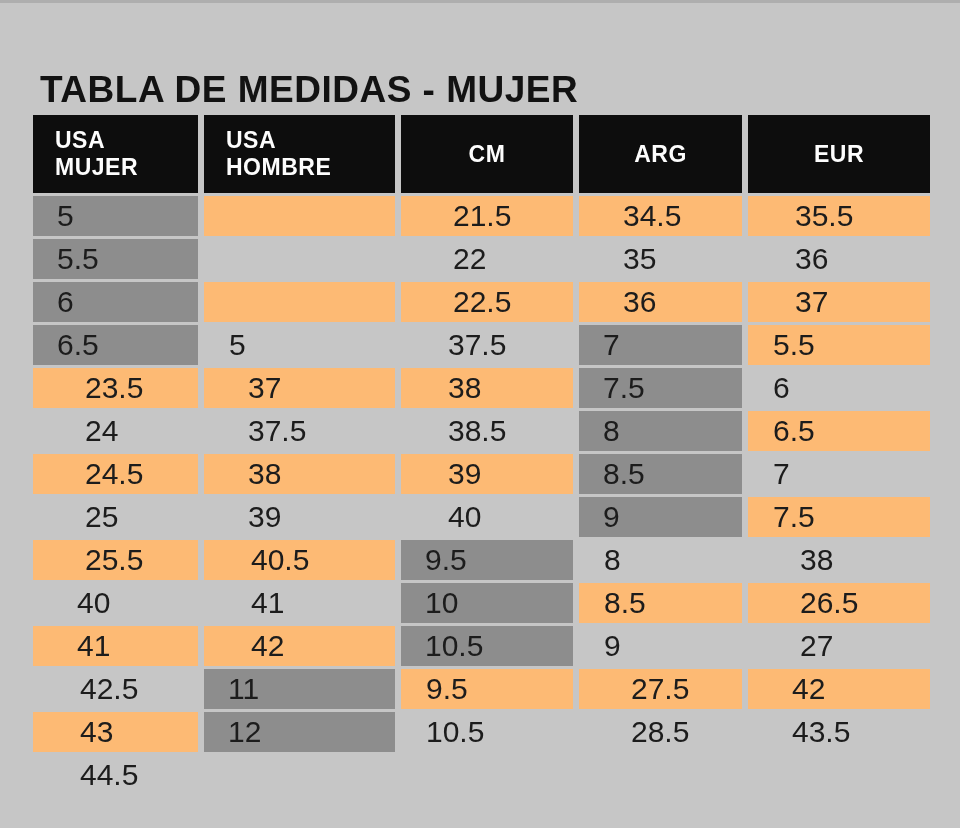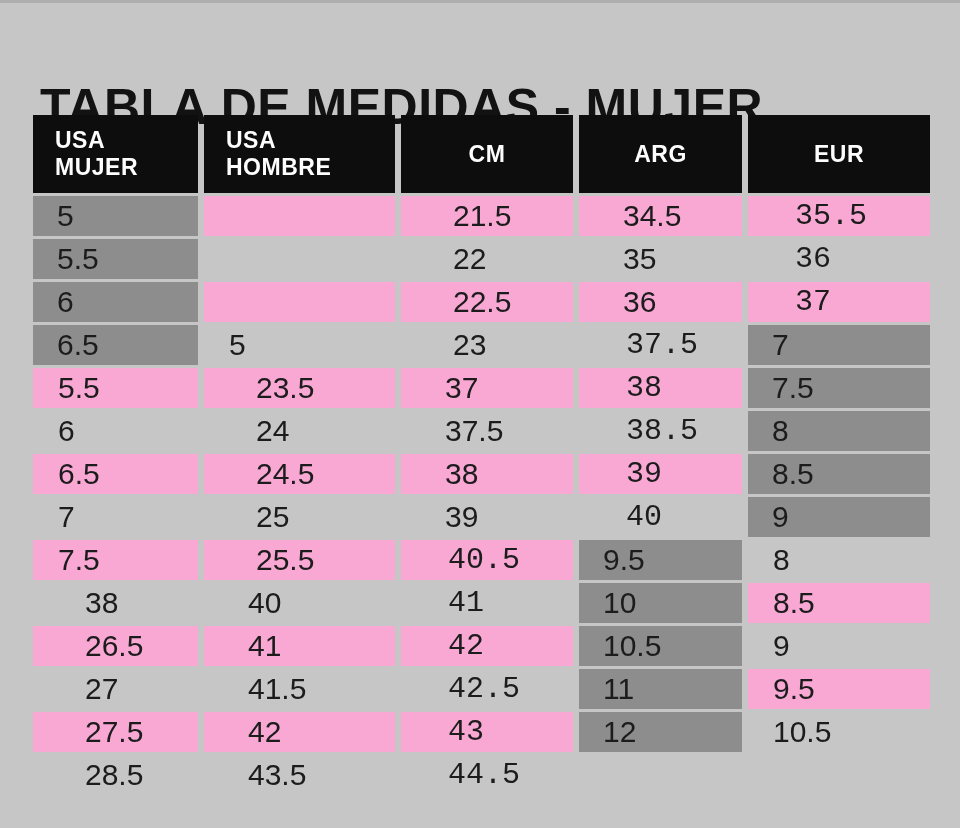--- a/index.html
+++ b/index.html
@@ -17,21 +17,21 @@
   .top-line {
     position: absolute;
     left: 0; top: 0;
     width: 960px; height: 3px;
     background: #aeaeae;
   }
   .page-title {
     position: absolute;
     left: 40px;
     top: 44px;
-    font-size: 50px;
+    font-size: 37px;
     font-weight: 800;
     color: #121212;
     letter-spacing: 0.5px;
     white-space: nowrap;
   }
   .size-table {
     position: absolute;
     left: 33px;
     top: 115px;
     display: grid;
@@ -65,22 +65,22 @@
     font-size: 30px;
     color: #1c1c1c;
   }
   .td.col0 {
     background: #8d8d8d;
     padding-left: 24px;
   }
   .td.col1 { padding-left: 25px; }
   .td.col2 { padding-left: 52px; }
   .td.col3 { padding-left: 44px; }
-  .td.col4 { padding-left: 47px; font-family: Liberation Mono, monospace; }
-  .td.white { background: #f9a8d4; }
+  .td.col4 { padding-left: 47px; }
+  .td.white { background: #fdba74; }
   .td.shade { background: transparent; }
 </style>
 </head>
 <body>
 
 <div class="top-line"></div>
 
 <h1 class="page-title">TABLA DE MEDIDAS - MUJER</h1>
 
 <div class="size-table">
@@ -101,21 +101,20 @@
     <div class="td col2 shade">22</div>
     <div class="td col3 shade">35</div>
     <div class="td col4 shade">36</div>
     <div class="td col0">6</div>
     <div class="td col1 white"></div>
     <div class="td col2 white">22.5</div>
     <div class="td col3 white">36</div>
     <div class="td col4 white">37</div>
     <div class="td col0">6.5</div>
     <div class="td col1 shade">5</div>
-    <div class="td col2 shade">23</div>
     <div class="td col4 shade">37.5</div>
     <div class="td col0">7</div>
     <div class="td col1 white">5.5</div>
     <div class="td col2 white">23.5</div>
     <div class="td col3 white">37</div>
     <div class="td col4 white">38</div>
     <div class="td col0">7.5</div>
     <div class="td col1 shade">6</div>
     <div class="td col2 shade">24</div>
     <div class="td col3 shade">37.5</div>
@@ -140,21 +139,20 @@
     <div class="td col3 shade">40</div>
     <div class="td col4 shade">41</div>
     <div class="td col0">10</div>
     <div class="td col1 white">8.5</div>
     <div class="td col2 white">26.5</div>
     <div class="td col3 white">41</div>
     <div class="td col4 white">42</div>
     <div class="td col0">10.5</div>
     <div class="td col1 shade">9</div>
     <div class="td col2 shade">27</div>
-    <div class="td col3 shade">41.5</div>
     <div class="td col4 shade">42.5</div>
     <div class="td col0">11</div>
     <div class="td col1 white">9.5</div>
     <div class="td col2 white">27.5</div>
     <div class="td col3 white">42</div>
     <div class="td col4 white">43</div>
     <div class="td col0">12</div>
     <div class="td col1 shade">10.5</div>
     <div class="td col2 shade">28.5</div>
     <div class="td col3 shade">43.5</div>

